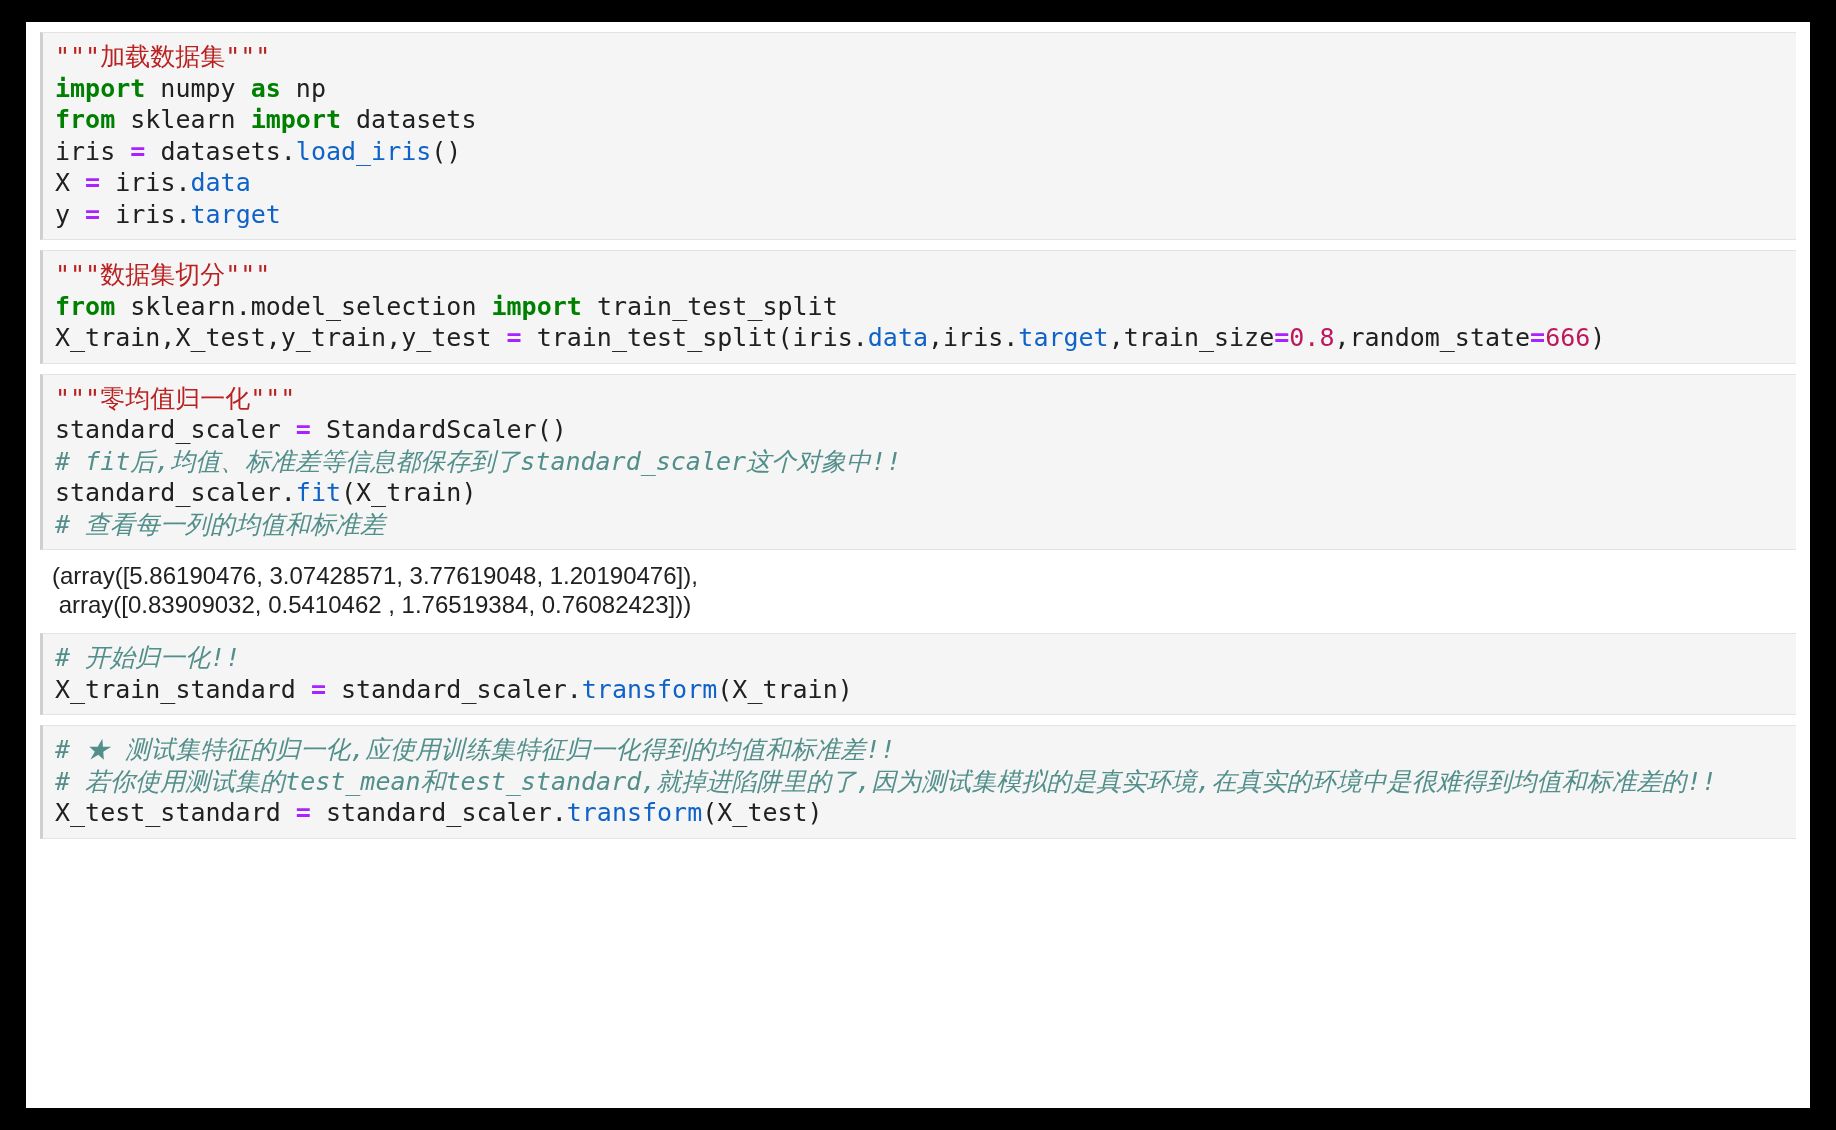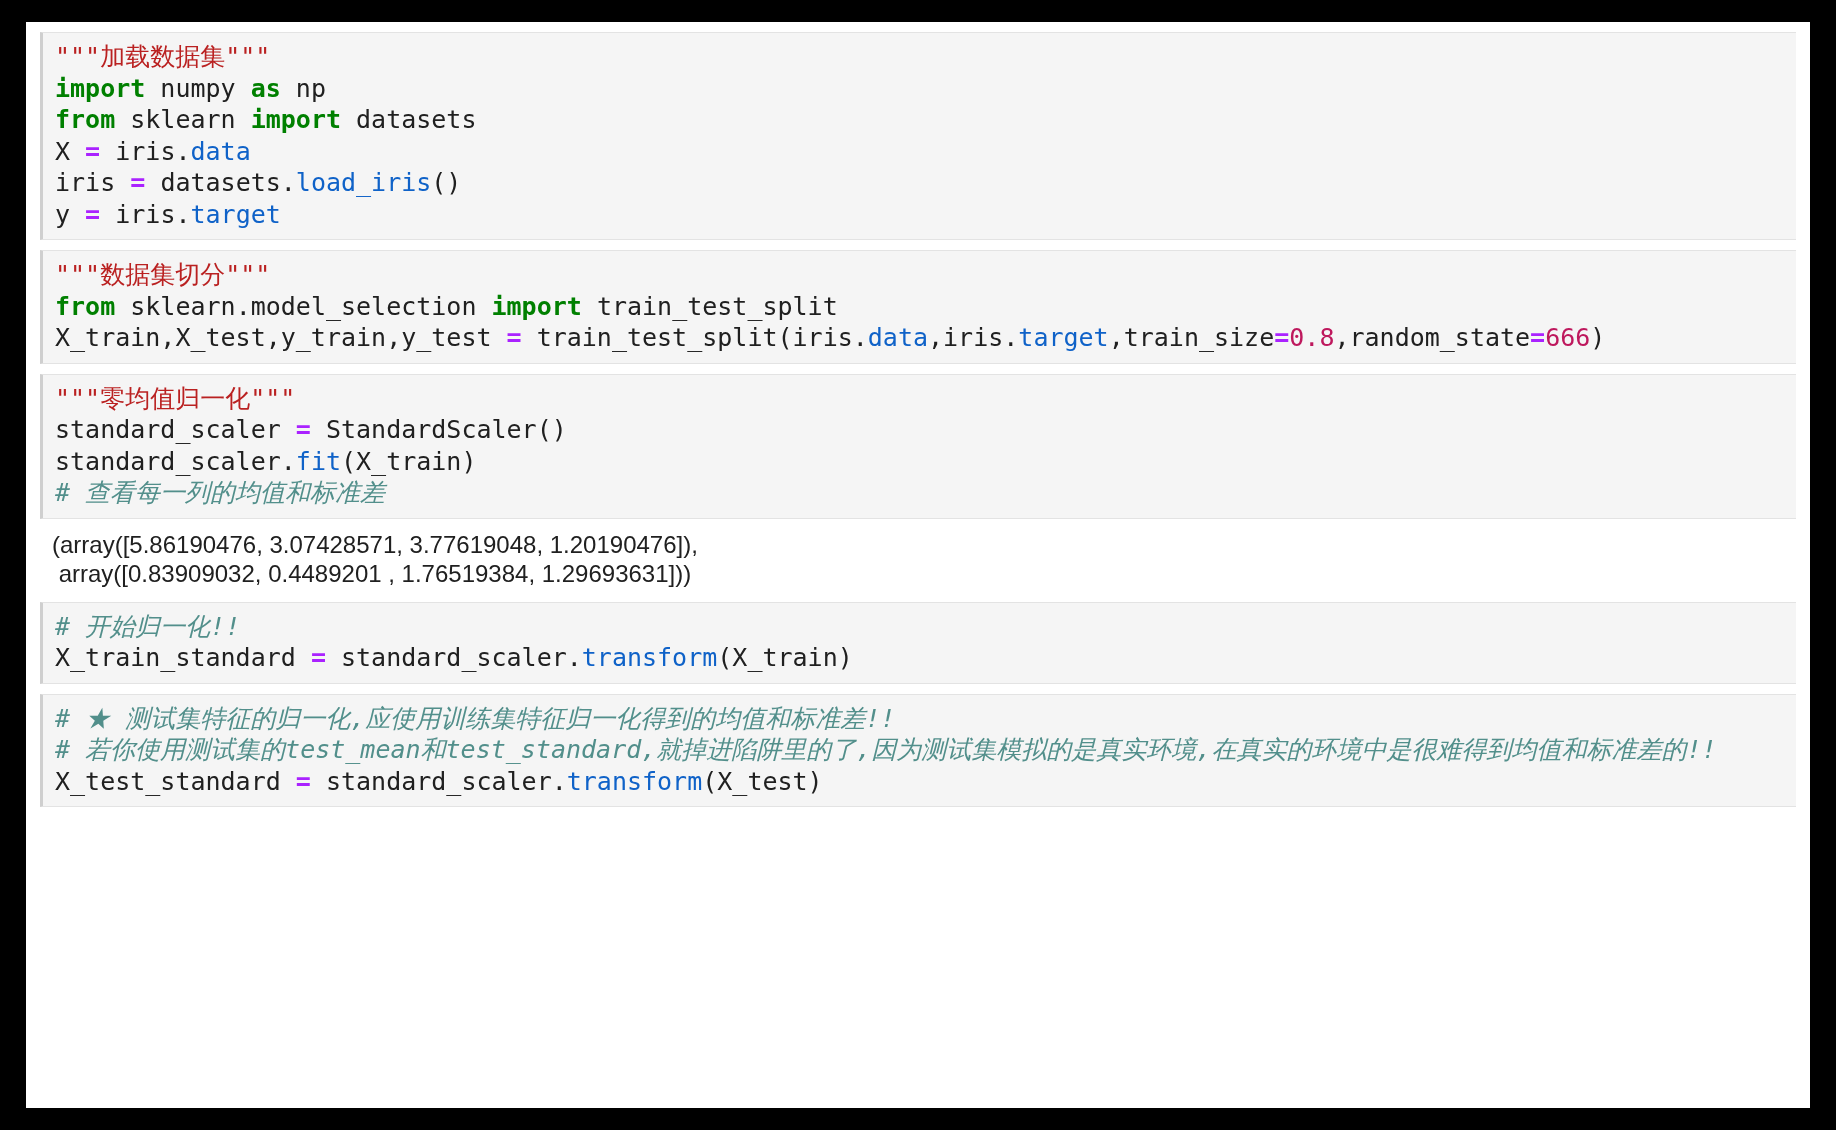--- a/index.html
+++ b/index.html
@@ -64,38 +64,39 @@
   .plain    { color: #202020; margin-top: 8px; }
 </style>
 </head>
 <body>
 
 <div id="notebook">
     <div class="cell code-cell">
       <div class="line"><span class="doc">"""加载数据集"""</span></div>
       <div class="line"><span class="kw">import</span><span class="plain"> numpy </span><span class="kw">as</span><span class="plain"> np</span></div>
       <div class="line"><span class="kw">from</span><span class="plain"> sklearn </span><span class="kw">import</span><span class="plain"> datasets</span></div>
+      <div class="line"><span class="plain">iris </span><span class="op">=</span><span class="plain"> datasets.</span><span class="fn">load_iris</span><span class="plain">()</span></div>
       <div class="line"><span class="plain">X </span><span class="op">=</span><span class="plain"> iris.</span><span class="fn">data</span></div>
-      <div class="line"><span class="plain">iris </span><span class="op">=</span><span class="plain"> datasets.</span><span class="fn">load_iris</span><span class="plain">()</span></div>
       <div class="line"><span class="plain">y </span><span class="op">=</span><span class="plain"> iris.</span><span class="fn">target</span></div>
     </div>
     <div class="cell code-cell">
       <div class="line"><span class="doc">"""数据集切分"""</span></div>
       <div class="line"><span class="kw">from</span><span class="plain"> sklearn.model_selection </span><span class="kw">import</span><span class="plain"> train_test_split</span></div>
       <div class="line"><span class="plain">X_train,X_test,y_train,y_test </span><span class="op">=</span><span class="plain"> train_test_split(iris.</span><span class="fn">data</span><span class="plain">,iris.</span><span class="fn">target</span><span class="plain">,train_size</span><span class="op">=</span><span class="num">0.8</span><span class="plain">,random_state</span><span class="op">=</span><span class="num">666</span><span class="plain">)</span></div>
     </div>
     <div class="cell code-cell">
       <div class="line"><span class="doc">"""零均值归一化"""</span></div>
       <div class="line"><span class="plain">standard_scaler </span><span class="op">=</span><span class="plain"> StandardScaler()</span></div>
+      <div class="line"><span class="cmt"># fit后,均值、标准差等信息都保存到了standard_scaler这个对象中!!</span></div>
       <div class="line"><span class="plain">standard_scaler.</span><span class="fn">fit</span><span class="plain">(X_train)</span></div>
       <div class="line"><span class="cmt"># 查看每一列的均值和标准差</span></div>
     </div>
     <div class="cell output-cell">
       <div class="out-line"><span class="plain">(array([5.86190476, 3.07428571, 3.77619048, 1.20190476]),</span></div>
-      <div class="out-line"><span class="plain"> array([0.83909032, 0.4489201 , 1.76519384, 1.29693631]))</span></div>
+      <div class="out-line"><span class="plain"> array([0.83909032, 0.5410462 , 1.76519384, 0.76082423]))</span></div>
     </div>
     <div class="cell code-cell">
       <div class="line"><span class="cmt"># 开始归一化!!</span></div>
       <div class="line"><span class="plain">X_train_standard </span><span class="op">=</span><span class="plain"> standard_scaler.</span><span class="fn">transform</span><span class="plain">(X_train)</span></div>
     </div>
     <div class="cell code-cell">
       <div class="line"><span class="cmt"># ★ 测试集特征的归一化,应使用训练集特征归一化得到的均值和标准差!!</span></div>
       <div class="line"><span class="cmt"># 若你使用测试集的test_mean和test_standard,就掉进陷阱里的了,因为测试集模拟的是真实环境,在真实的环境中是很难得到均值和标准差的!!</span></div>
       <div class="line"><span class="plain">X_test_standard </span><span class="op">=</span><span class="plain"> standard_scaler.</span><span class="fn">transform</span><span class="plain">(X_test)</span></div>
     </div>

